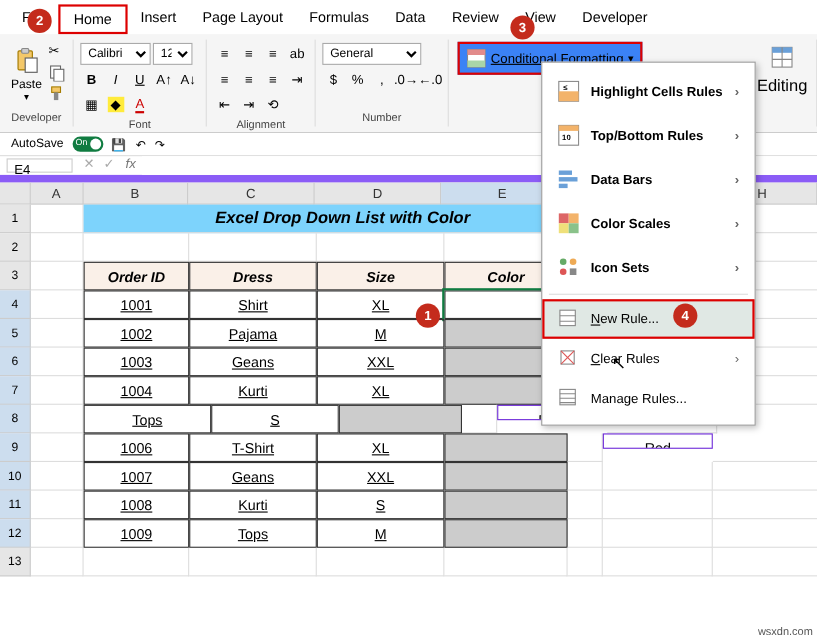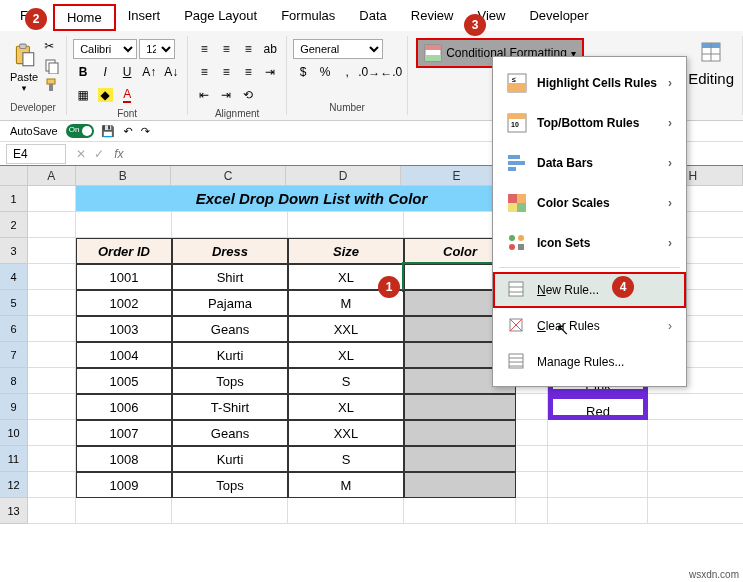--- a/index.html
+++ b/index.html
@@ -22,71 +22,71 @@
 .small-icons { display: flex; flex-direction: column; gap: 3px; }
 .small-icons svg, .small-icons .ico { width: 16px; height: 16px; }
 
 .font-controls { display: flex; flex-direction: column; gap: 3px; }
 .font-row { display: flex; gap: 2px; align-items: center; }
 .font-select { border: 1px solid #aaa; background: #fff; font-size: 11px; height: 20px; padding: 0 2px; }
 .btn-sm { width: 20px; height: 20px; display: flex; align-items: center; justify-content: center; font-size: 12px; border: none; background: none; }
 
 .align-grid { display: grid; grid-template-columns: repeat(4, 20px); gap: 2px; }
 
-.cond-format { display: flex; align-items: center; gap: 4px; border: 2px solid #d00; padding: 13px 6px; background: #a3a3a3; margin: 2px; height: 26px; }
+.cond-format { display: flex; align-items: center; gap: 4px; border: 2px solid #d00; padding: 13px 6px; background: #3b82f6; margin: 2px; height: 26px; text-decoration: underline; }
 .cond-format-label { font-size: 12px; }
 
 
 .autosave-row { display: flex; align-items: center; gap: 8px; padding: 3px 10px; background: #fff; border-bottom: 1px solid #ddd; font-size: 11px; }
 .toggle { width: 28px; height: 14px; background: #107c41; border-radius: 7px; position: relative; }
 .toggle::after { content: ''; width: 10px; height: 10px; background: #fff; border-radius: 50%; position: absolute; right: 2px; top: 2px; }
 
 
-.formula-row { display: flex; align-items: center; border-bottom: 1px solid #8b5cf6; height: 24px; font-size: 12px; }
+.formula-row { display: flex; border-bottom: 7px solid #8b5cf6; height: 24px; font-size: 12px; }
 .name-box { width: 60px; border: 1px solid #ccc; padding: 2px 6px; margin: 2px 6px; }
 .fx-label { font-style: italic; color: #777; padding: 0 6px; }
 .fx-input { flex: 1; border: none; padding: 2px; }
 .col-headers { display: flex; background: #e6e6e6; height: 20px; }
 .row-header-spacer { width: 28px; border-right: 1px solid #ccc; border-bottom: 1px solid #ccc; }
 .col-header { border-right: 1px solid #ccc; border-bottom: 1px solid #ccc; text-align: center; font-size: 12px; line-height: 20px; color: #333; }
 .col-header.sel { background: #cde; }
 
 .grid-body { display: flex; }
 .row-headers { display: flex; flex-direction: column; }
 .row-header { width: 28px; height: 26px; border-right: 1px solid #ccc; border-bottom: 1px solid #ccc; background: #e6e6e6; text-align: center; line-height: 26px; font-size: 11px; }
 .row-header.sel { background: #cde; }
 
 .cells { position: relative; }
 .cell-row { display: flex; height: 26px; }
 .cell { border-right: 1px solid #ddd; border-bottom: 1px solid #ddd; padding: 0 4px; line-height: 26px; overflow: hidden; white-space: nowrap; font-size: 13px; }
 
 
 .title-banner { background: #7dd3fc; font-style: italic; font-weight: bold; font-size: 15px; text-align: center; }
 .th { background: #faf0e8; border: 1px solid #333 !important; font-weight: bold; font-style: italic; text-align: center; }
-.td { border: 1px solid #333 !important; text-align: center; }
+.td { border: 1px solid #333 !important; text-align: center; text-decoration: underline; }
 .td.sel { background: #ccc; }
 .td.active { background: #fff; outline: 2px solid #107c41; }
 
 
 .cA { width: 48px; } .cB { width: 96px; } .cC { width: 116px; } .cD { width: 116px; }
 .cE { width: 112px; } .cF { width: 32px; } .cG { width: 100px; } .cH { width: 100px; }
 
 
 .cf-menu { position: absolute; left: 492px; top: 56px; width: 195px; background: #fff; border: 1px solid #999; box-shadow: 2px 2px 6px rgba(0,0,0,.25); z-index: 50; padding: 6px 0; }
 .cf-item { display: flex; align-items: center; gap: 10px; padding: 8px 14px; font-size: 12px; position: relative; }
 .cf-item.big { font-weight: bold; padding: 10px 14px; }
 .cf-item .arrow { margin-left: auto; color: #666; }
 .cf-item.highlight { background: #e0e8e4; outline: 2px solid #d00; outline-offset: -2px; }
 .cf-sep { height: 1px; background: #ddd; margin: 4px 6px; }
 .cf-icon { width: 20px; height: 20px; flex-shrink: 0; }
 
 
 .badge { position: absolute; width: 22px; height: 22px; background: #c42b1c; color: #fff; border-radius: 50%; display: flex; align-items: center; justify-content: center; font-size: 12px; font-weight: bold; z-index: 60; }
 
-.color-td-extra { border: 5px solid #6d28d9; text-align: center; height: 26px; line-height: 26px; }
+.color-td-extra { border: 1px solid #6d28d9; text-align: center; height: 14px; line-height: 26px; }
 
 .watermark { position: absolute; right: 4px; bottom: 2px; font-size: 10px; color: #555; z-index: 70; }
 .cursor { position: absolute; left: 556px; top: 320px; z-index: 70; font-size: 16px; }
 .underline-char { text-decoration: underline; }
 </style>
 </head>
 <body>
 
 <div class="tabs">
   <div class="tab">File</div>
@@ -331,21 +331,20 @@
         <div class="cell cB td">1004</div>
         <div class="cell cC td">Kurti</div>
         <div class="cell cD td">XL</div>
         <div class="cell cE td sel"></div>
         <div class="cell cF"></div>
         <div class="cell cG color-td-extra">Yellow</div>
         <div class="cell cH"></div>
       </div>
     <div class="cell-row">
         <div class="cell cA"></div>
-        <div class="cell cB td">1005</div>
         <div class="cell cC td">Tops</div>
         <div class="cell cD td">S</div>
         <div class="cell cE td sel"></div>
         <div class="cell cF"></div>
         <div class="cell cG color-td-extra">Pink</div>
         <div class="cell cH"></div>
       </div>
     <div class="cell-row">
         <div class="cell cA"></div>
         <div class="cell cB td">1006</div>

